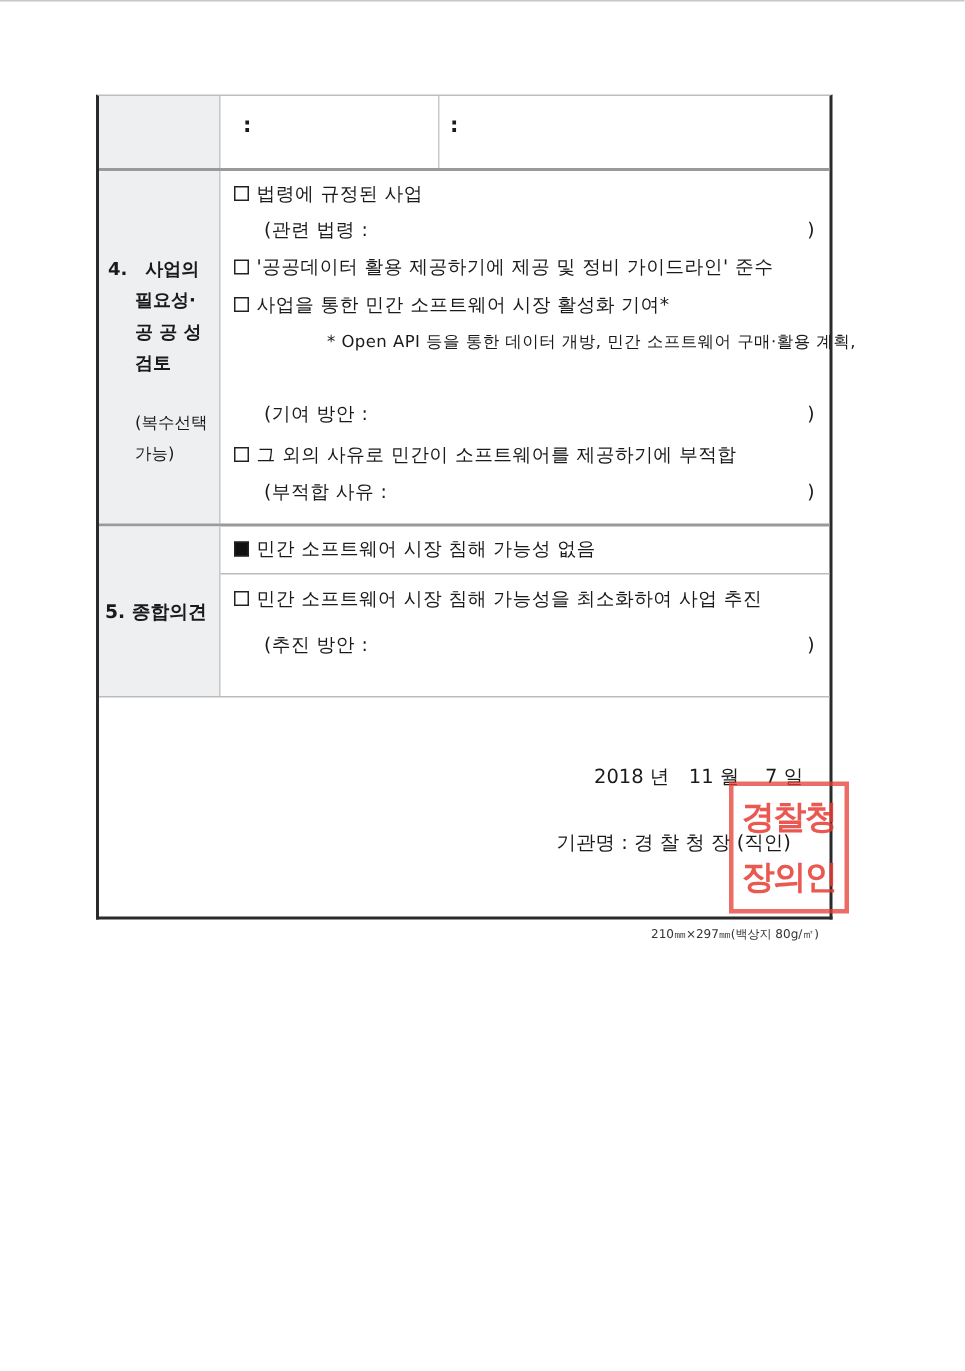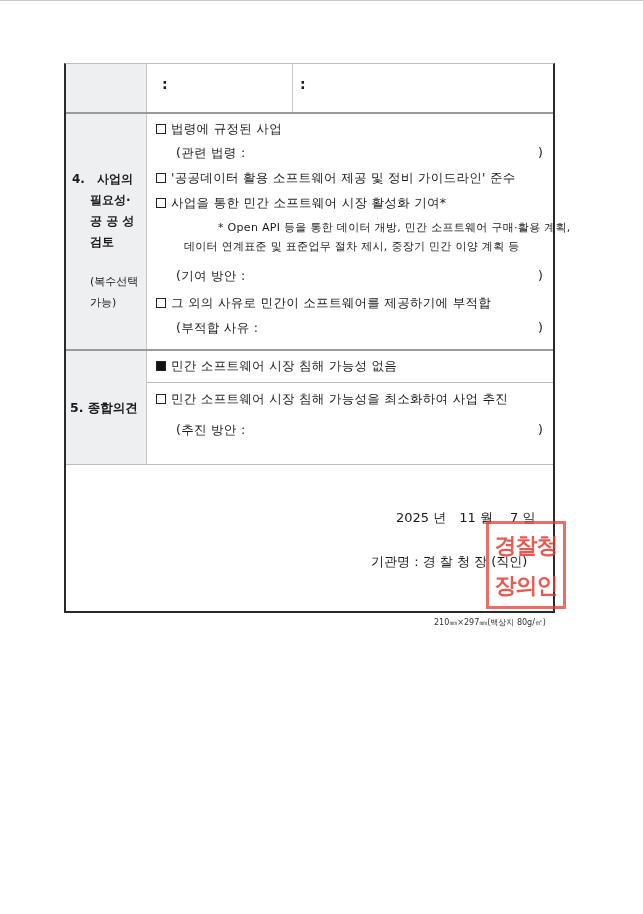--- a/index.html
+++ b/index.html
@@ -57,27 +57,26 @@
     <div style="padding-left:18px;font-weight:normal;font-size:11px;">가능)</div>
   </div>
 
   <div class="cell-text" style="left:90px;top:57px;">
     <span class="chk"></span><span>법령에 규정된 사업</span>
   </div>
   <div class="cell-text" style="left:110px;top:81px;text-align:center;">(관련 법령 :</div>
   <div class="close-paren" style="top:81px;">)</div>
 
   <div class="cell-text" style="left:90px;top:106px;">
-    <span class="chk"></span><span>'공공데이터 활용 소프트웨어 제공 및 정비 가이드라인' 준수</span>
+    <span class="chk"></span><span>'공공데이터 활용 제공하기에 제공 및 정비 가이드라인' 준수</span>
   </div>
   <div class="cell-text" style="left:90px;top:131px;">
     <span class="chk"></span><span>사업을 통한 민간 소프트웨어 시장 활성화 기여*</span>
   </div>
   <div class="cell-text small" style="left:108px;top:156px;margin-left:44px;">* Open API 등을 통한 데이터 개방, 민간 소프트웨어 구매·활용 계획,</div>
-  <div class="cell-text small" style="left:118px;top:175px;">데이터 연계표준 및 표준업무 절차 제시, 중장기 민간 이양 계획 등</div>
   <div class="cell-text" style="left:110px;top:204px;">(기여 방안 :</div>
   <div class="close-paren" style="top:204px;">)</div>
 
   <div class="cell-text" style="left:90px;top:231px;">
     <span class="chk"></span><span>그 외의 사유로 민간이 소프트웨어를 제공하기에 부적합</span>
   </div>
   <div class="cell-text" style="left:110px;top:256px;">(부적합 사유 :</div>
   <div class="close-paren" style="top:256px;">)</div>
 
   <div class="hline" style="top:285px;"></div>
@@ -90,21 +89,21 @@
   </div>
   <div class="hline-thin" style="top:318px;"></div>
   <div class="cell-text" style="left:90px;top:327px;">
     <span class="chk"></span><span>민간 소프트웨어 시장 침해 가능성을 최소화하여 사업 추진</span>
   </div>
   <div class="cell-text" style="left:110px;top:358px;">(추진 방안 :</div>
   <div class="close-paren" style="top:358px;">)</div>
 
   <div class="hline-thin" style="top:400px;left:0;background:#bcbcbc;"></div>
 
-  <div class="date-line" style="left:330px;top:445px;">2025 년　11 월　 7 일</div>
+  <div class="date-line" style="left:330px;top:445px;">2018 년　11 월　 7 일</div>
   <div class="agency-line" style="left:305px;top:489px;">기관명 : 경 찰 청 장 (직인)</div>
 </div>
 
 <div class="seal">
   <div>경찰청</div>
   <div>장의인</div>
 </div>
 
 <div class="paper-spec">210㎜×297㎜(백상지 80g/㎡)</div>
 

